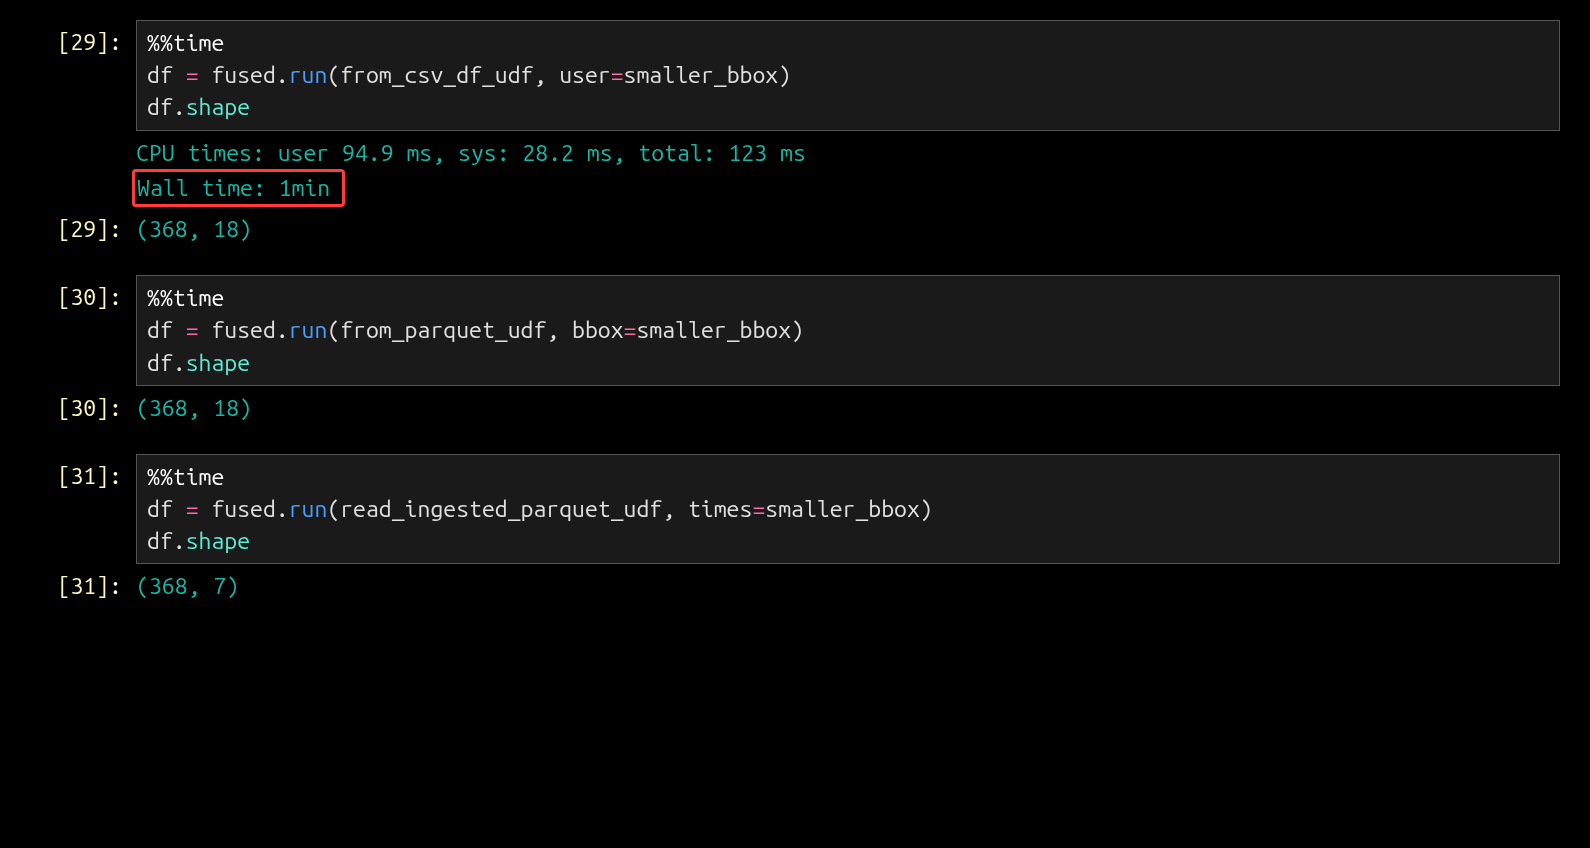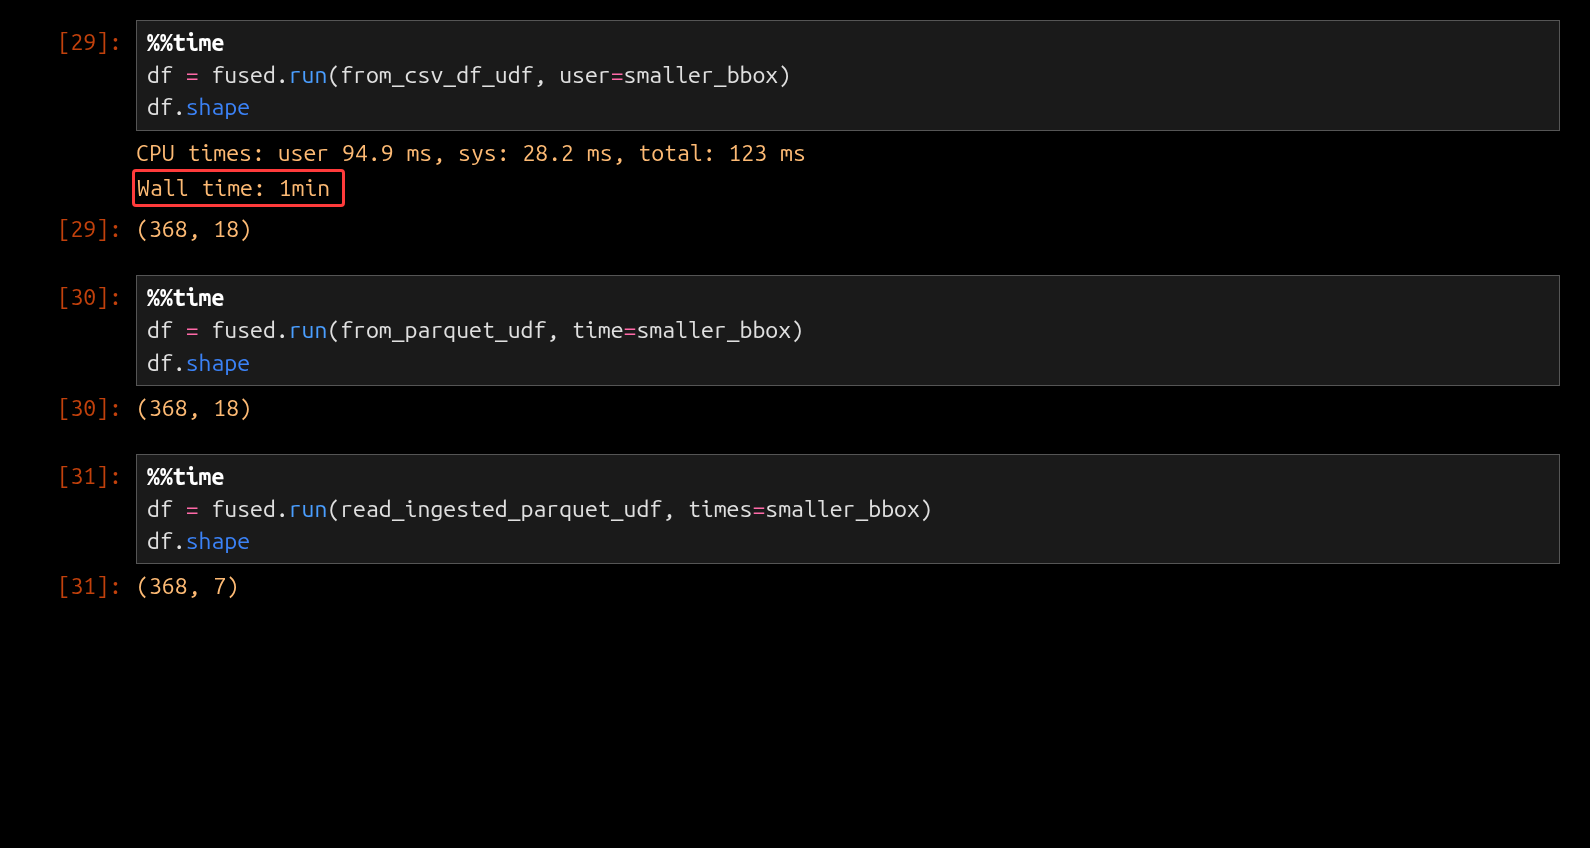--- a/index.html
+++ b/index.html
@@ -10,21 +10,21 @@
     font-size: 23px;
     color: #e0e0e0;
     line-height: 1.4;
   }
   .cell {
     display: flex;
     align-items: flex-start;
     margin-bottom: 6px;
   }
   .prompt {
-    color: #c2410c;
+    color: #fef9c3;
     width: 92px;
     text-align: right;
     padding-right: 14px;
     padding-top: 6px;
     flex-shrink: 0;
     white-space: nowrap;
   }
   .prompt-out {
     padding-top: 0;
   }
@@ -32,27 +32,27 @@
     flex: 1;
     border: 1px solid #555;
     background: #1a1a1a;
     padding: 6px 10px;
     white-space: pre;
     overflow-x: auto;
   }
   .output-text {
     flex: 1;
     white-space: pre;
-    color: #fdba74;
+    color: #14b8a6;
     padding-top: 0;
   }
-  .kw   { color: #ffffff; font-weight: bold; }
+  .kw   { color: #ffffff; }
   .fn   { color: #4a9eff; }
   .op   { color: #ff6aa8; }
-  .attr { color: #3b82f6; }
+  .attr { color: #5eead4; }
   .highlight-wrap {
     display: inline-block;
     border: 3px solid #ff3b3b;
     border-radius: 4px;
     padding: 0 12px 0 2px;
     margin-left: -4px;
   }
   .cell-group {
     margin-bottom: 30px;
   }
@@ -75,21 +75,21 @@
   <div class="cell">
     <div class="prompt prompt-out">[29]:</div>
     <div class="output-text">(368, 18)</div>
   </div>
 </div>
 
 <div class="cell-group">
   <div class="cell">
     <div class="prompt">[30]:</div>
     <div class="code-box"><span class="kw">%%time</span>
-<span>df </span><span class="op">=</span><span> fused.</span><span class="fn">run</span><span>(from_parquet_udf, time</span><span class="op">=</span><span>smaller_bbox)</span>
+<span>df </span><span class="op">=</span><span> fused.</span><span class="fn">run</span><span>(from_parquet_udf, bbox</span><span class="op">=</span><span>smaller_bbox)</span>
 <span>df.</span><span class="attr">shape</span></div>
   </div>
   <div class="cell">
     <div class="prompt prompt-out">[30]:</div>
     <div class="output-text">(368, 18)</div>
   </div>
 </div>
 
 <div class="cell-group">
   <div class="cell">

